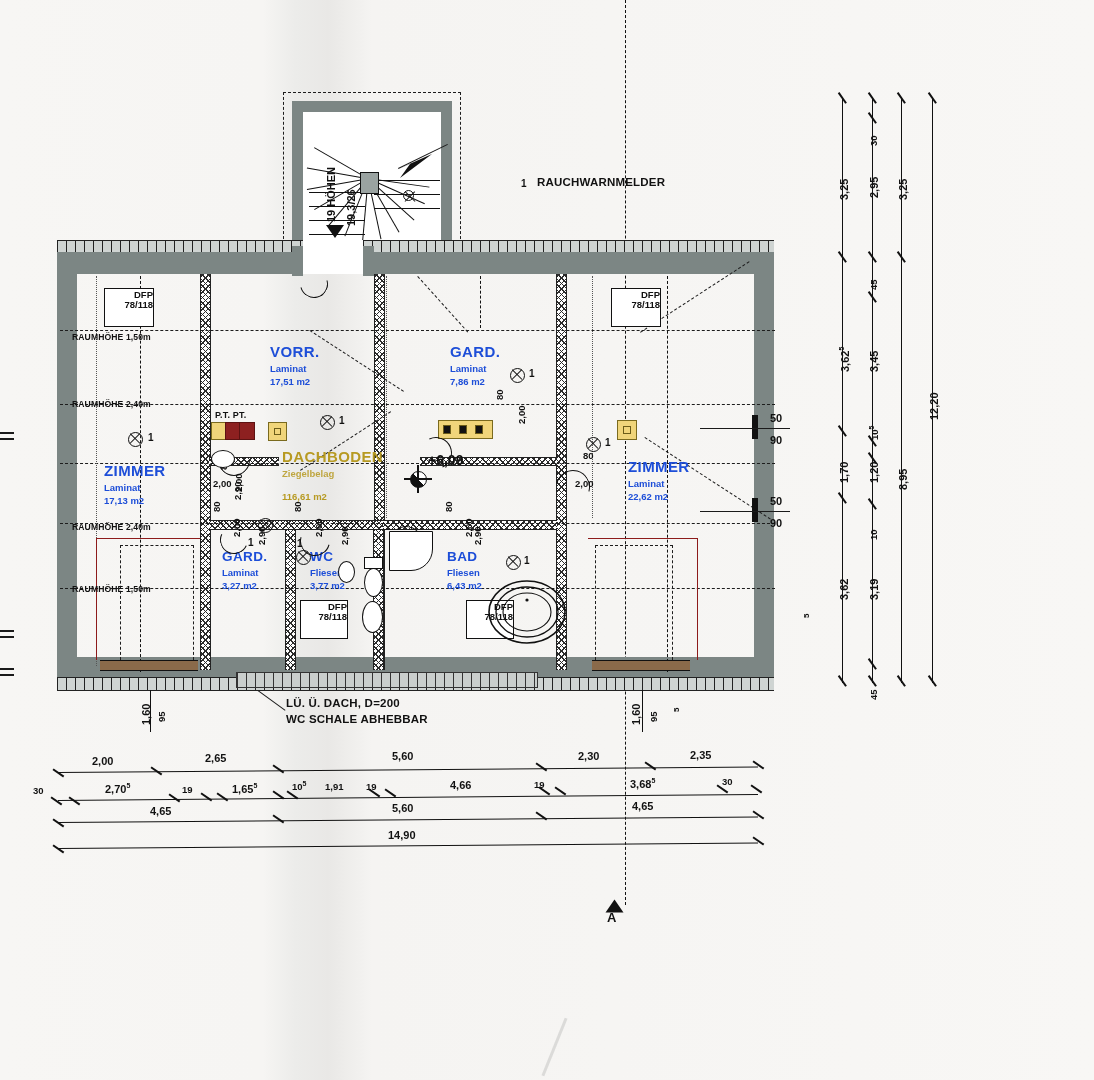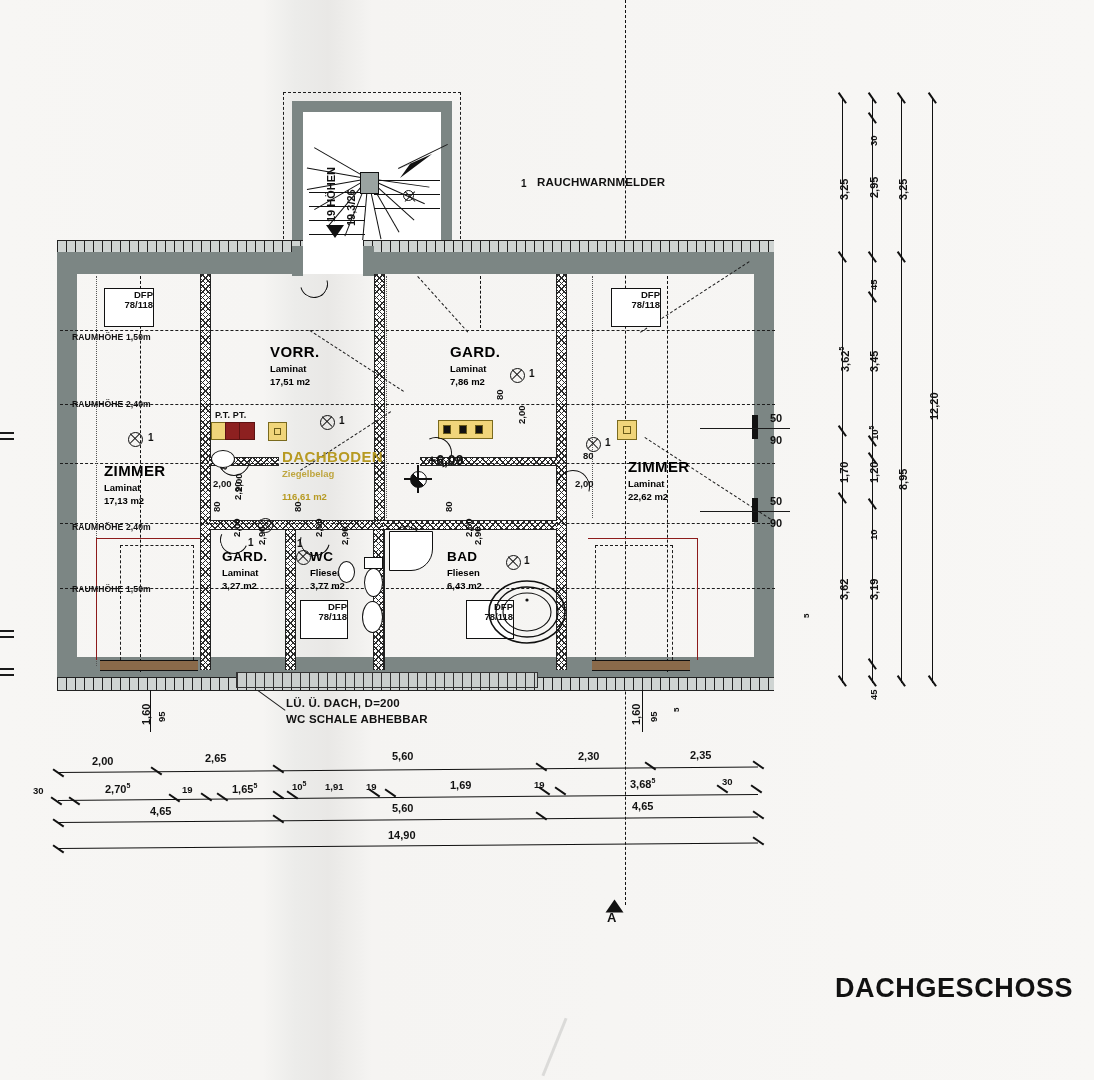--- a/index.html
+++ b/index.html
@@ -26,21 +26,21 @@
       repeating-linear-gradient(-45deg,#2b2b2b 0 1px,transparent 1px 4px),
       #fff;
       border-top:1px solid #222;border-bottom:1px solid #222;}
 
   
   .joist{position:absolute;background:
       repeating-linear-gradient(90deg,#222 0 1px,transparent 1px 9px),#cfd4d2;
       border-top:1px solid #222;border-bottom:1px solid #222;}
 
   
-  .room{position:absolute;color:#000000;}
+  .room{position:absolute;color:#1d4ed8;}
   .room .nm{font-weight:bold;font-size:15px;letter-spacing:.4px;}
   .room .sub{font-size:9.5px;font-weight:bold;margin-top:3px;}
   .room .ar{font-size:9.5px;font-weight:bold;margin-top:2px;}
   .room.small .nm{font-size:13.5px;}
 
   .attic{position:absolute;color:#b79a22;}
   .attic .nm{font-weight:bold;font-size:15px;letter-spacing:.4px;}
   .attic .sub{font-size:9.5px;font-weight:bold;margin-top:3px;opacity:.85;}
   .attic .ar{font-size:9.5px;font-weight:bold;margin-top:12px;}
 
@@ -515,21 +515,21 @@
   </div>
   <div class="dim s" style="left:182px;top:784px;">19</div>
   <div class="dim" style="left:232px;top:782px;">
      <span>1,65</span><span class="sup">5</span>
   </div>
   <div class="dim s" style="left:292px;top:780px;">
      <span>10</span><span class="sup">5</span>
   </div>
   <div class="dim s" style="left:325px;top:781px;">1,91</div>
   <div class="dim s" style="left:366px;top:781px;">19</div>
-  <div class="dim" style="left:450px;top:779px;">1,69</div>
+  <div class="dim" style="left:450px;top:779px;">4,66</div>
   <div class="dim s" style="left:534px;top:779px;">19</div>
   <div class="dim" style="left:630px;top:777px;">
      <span>3,68</span><span class="sup">5</span>
   </div>
   <div class="dim s" style="left:722px;top:776px;">30</div>
 
   <div class="dimline" style="left:58px;top:822px;width:700px;transform:rotate(-0.45deg);transform-origin:0 0;"></div>
   <div class="tick" style="left:52px;top:822px;"></div>
   <div class="tick" style="left:272px;top:818px;"></div>
   <div class="tick" style="left:535px;top:815px;"></div>
@@ -546,17 +546,16 @@
   <div class="secarrow" style="left:608px;top:897px;transform:rotate(90deg);"></div>
   <div class="secA" style="left:607px;top:910px;">A</div>
 
   <div class="hline" style="left:0;top:432px;width:14px;height:2px;"></div>
   <div class="hline" style="left:0;top:438px;width:14px;height:2px;"></div>
   <div class="hline" style="left:0;top:630px;width:14px;height:2px;"></div>
   <div class="hline" style="left:0;top:636px;width:14px;height:2px;"></div>
   <div class="hline" style="left:0;top:668px;width:14px;height:2px;"></div>
   <div class="hline" style="left:0;top:674px;width:14px;height:2px;"></div>
 
-  <div class="title" style="left:835px;top:973px;">DACHGESCHOSS</div>
 
   <div class="wm-slash" style="left:553px;top:1016px;"></div>
 
 </div>
 
 </body></html>

